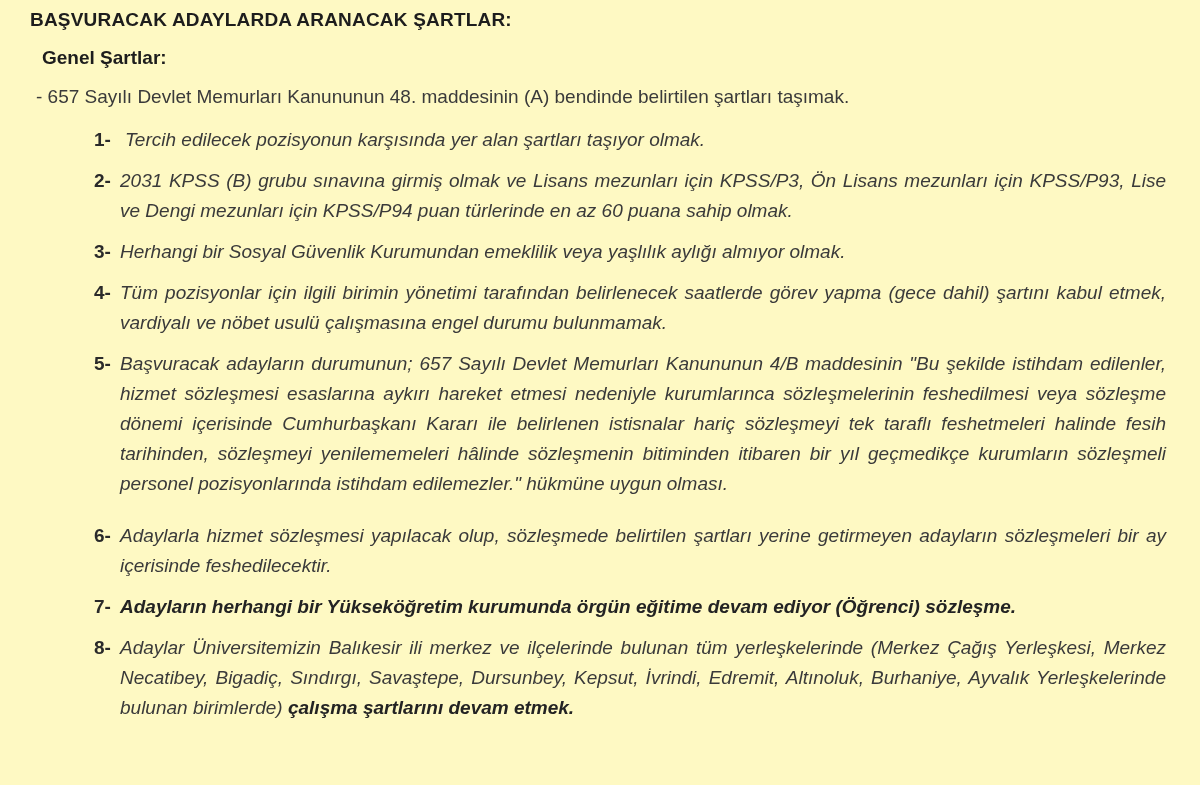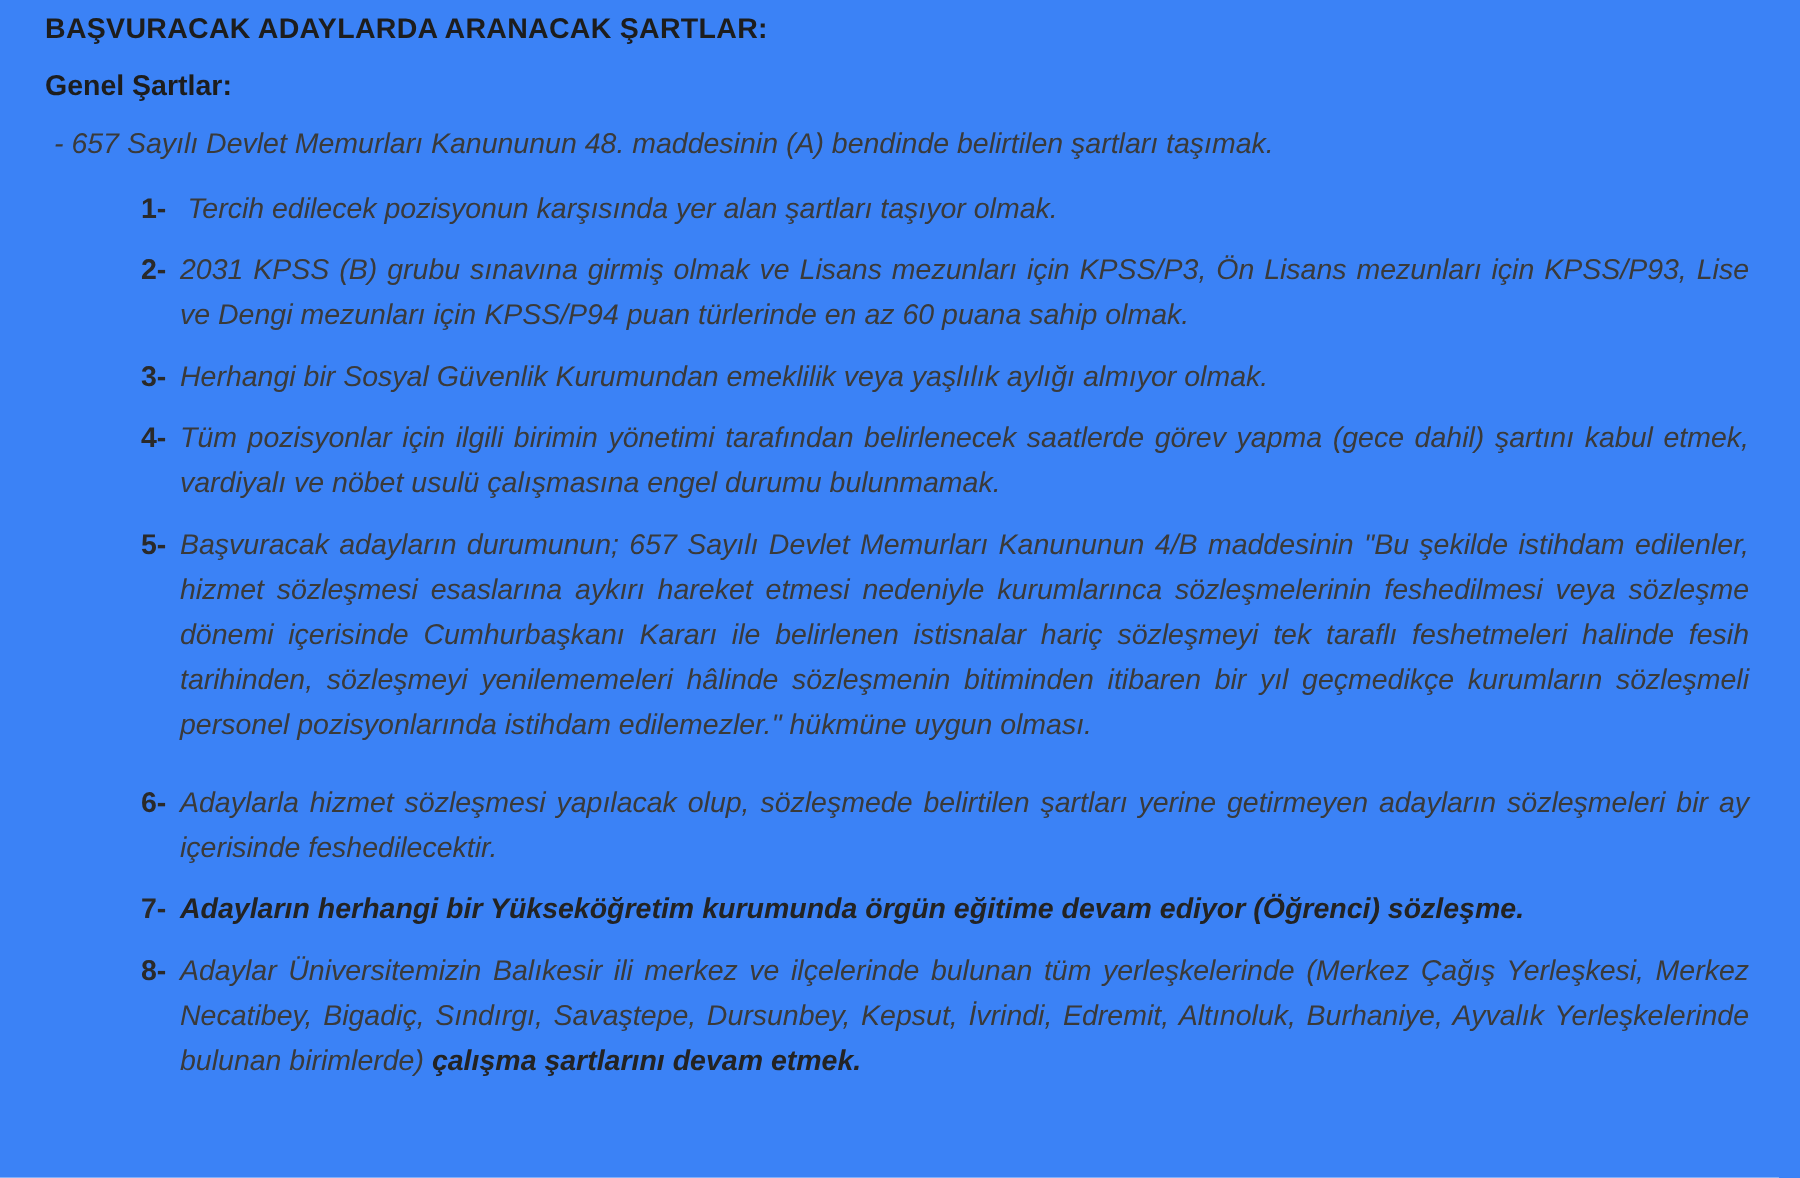--- a/index.html
+++ b/index.html
@@ -13,43 +13,42 @@
     overflow: hidden;
     font-family: "Liberation Sans", sans-serif;
     color: #3a3a3a;
     -webkit-font-smoothing: antialiased;
   }
   .page {
     box-sizing: border-box;
     width: 1200px;
     height: 785px;
     padding: 6px 34px 0 30px;
-    background: #3b82f6;
+    background: #fef9c3;
   }
   .doc-title {
     font-size: 19px;
     font-weight: bold;
     color: #1d1d1d;
     line-height: 28px;
     margin: 0;
     letter-spacing: 0.2px;
   }
   .section-heading {
     font-size: 19px;
     font-weight: bold;
     color: #1d1d1d;
     line-height: 28px;
-    margin: 10px 0 0 0;
+    margin: 10px 0 0 12px;
   }
   .general-item {
     font-size: 19px;
     line-height: 28px;
     margin: 11px 0 0 6px;
     color: #3a3a3a;
-    font-style: italic;
   }
   .list {
     margin-top: 14px;
     padding-left: 64px;
   }
   .item {
     display: flex;
     margin-bottom: 11px;
     font-size: 19px;
     line-height: 30px;

